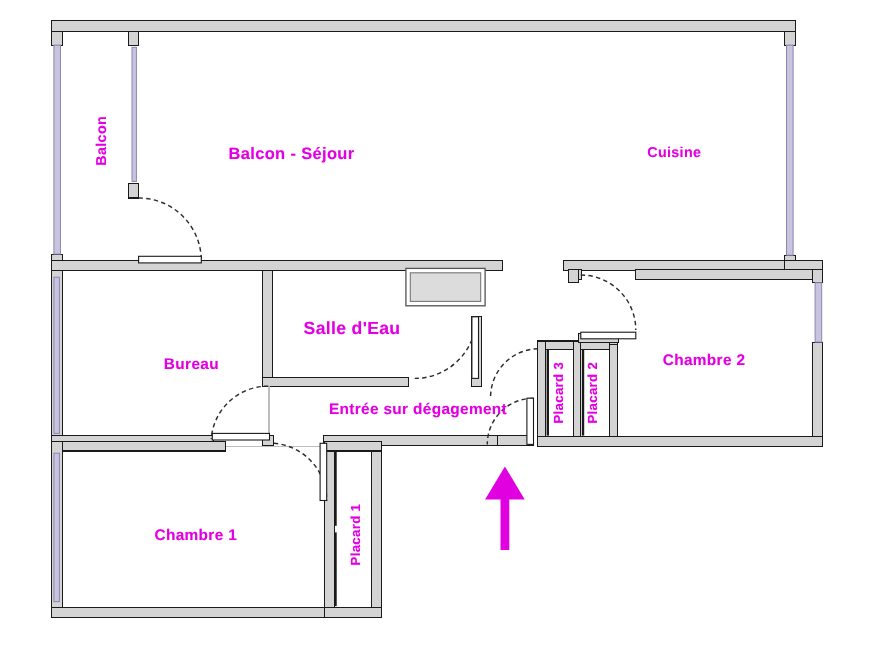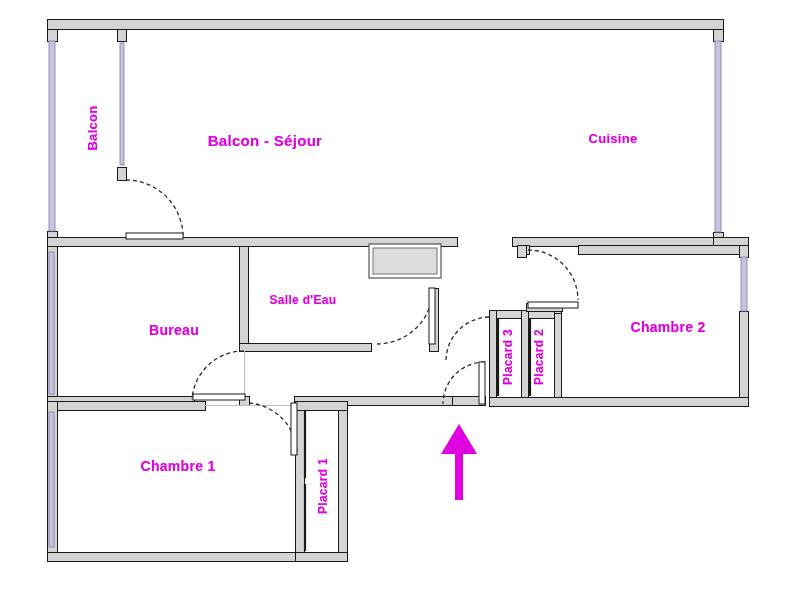--- a/index.html
+++ b/index.html
@@ -174,28 +174,29 @@
       <polygon points="459,424 477,454 441,454" fill="#e000e0"></polygon>
     </g>
   </svg>
 
   <div class="room-label" style="left:92px; top:128px; transform:translate(-50%,-50%) rotate(-90deg); font-size:13px;">Balcon</div>
 
   <div class="room-label" style="left:265px; top:140px; transform:translate(-50%,-50%); font-size:15px;">Balcon - Séjour</div>
 
   <div class="room-label" style="left:613px; top:138px; transform:translate(-50%,-50%); font-size:13px;">Cuisine</div>
 
-  <div class="room-label" style="left:303px; top:300px; transform:translate(-50%,-50%); font-size:12px;">Salle d'Eau</div>
+  <div class="room-label" style="left:320px; top:300px; transform:translate(-50%,-50%); font-size:16px;">Salle d'Eau</div>
 
   <div class="room-label" style="left:146px; top:330px; transform:translate(-50%,-50%); font-size:14px;margin-left:28px;">Bureau</div>
 
-
-  <div class="room-label" style="left:668px; top:327px; transform:translate(-50%,-50%); font-size:14px;">Chambre 2</div>
+  <div class="room-label" style="left:380px; top:371px; transform:translate(-50%,-50%); font-size:14px;">Entrée sur dégagement</div>
+
+  <div class="room-label" style="left:640px; top:327px; transform:translate(-50%,-50%); font-size:14px;">Chambre 2</div>
 
   <div class="room-label vertical-label" style="left:508px; top:357px; transform:translate(-50%,-50%) rotate(-90deg); font-size:12px;">Placard 3</div>
 
   <div class="room-label vertical-label" style="left:539px; top:357px; transform:translate(-50%,-50%) rotate(-90deg); font-size:12px;">Placard 2</div>
 
-  <div class="room-label" style="left:178px; top:466px; transform:translate(-50%,-50%); font-size:14px;">Chambre 1</div>
+  <div class="room-label" style="left:178px; top:486px; transform:translate(-50%,-50%); font-size:14px;">Chambre 1</div>
 
   <div class="room-label vertical-label" style="left:323px; top:486px; transform:translate(-50%,-50%) rotate(-90deg); font-size:12px;">Placard 1</div>
 
 </div>
 
 </body></html>

